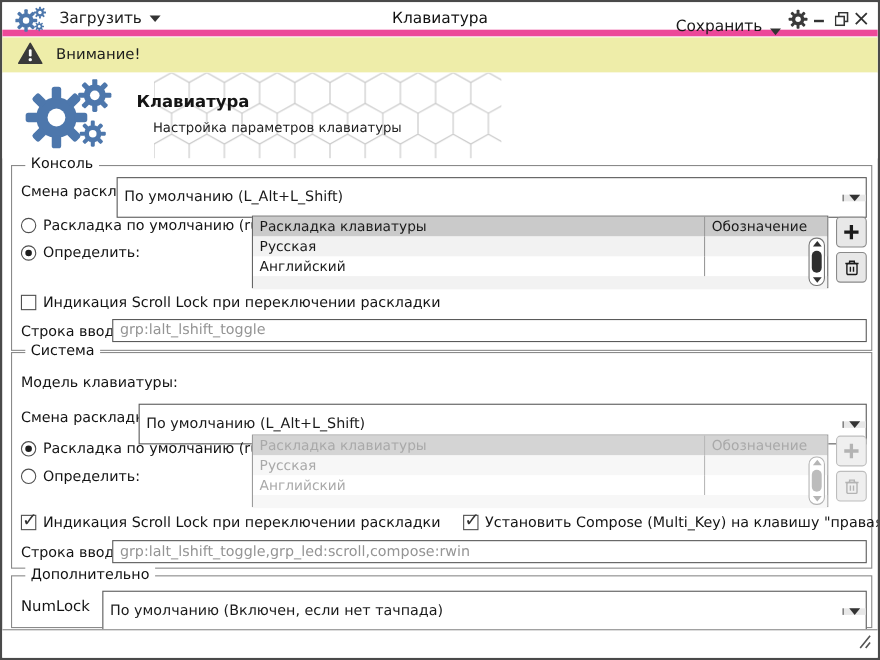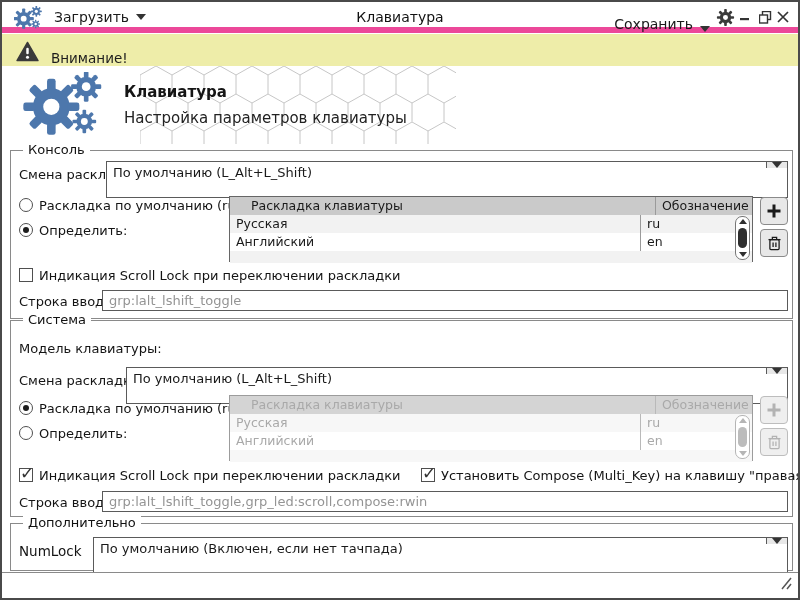--- a/index.html
+++ b/index.html
@@ -20,53 +20,53 @@
   .tri-down { width:0; height:0; border-left:5px solid transparent;
     border-right:5px solid transparent; border-top:6px solid #333; }
   .win-title { position:absolute; left:0; right:0; top:0; height:30px; line-height:30px;
     text-align:center; font-size:14px; color:#111; pointer-events:none; }
   .tb-ico { position:absolute; top:5px; width:22px; height:20px; display:flex;
     align-items:center; justify-content:center; }
   .ico-gear-settings { right:62px; }
   .ico-min { right:42px; } .ico-max { right:22px; } .ico-close { right:4px; }
   
   .warnbar { position:absolute; left:0; top:32px; right:0; height:32px;
-    background:#eeeda9; display:flex; align-items:flex-end; }
+    background:#eeeda9; display:flex; align-items:center; }
   .warn-ico { margin-left:14px; }
   .warn-text { margin-left:12px; font-size:13.5px; color:#1c1c1c; }
   
   .header { position:absolute; left:0; top:64px; right:0; height:78px; background:#fff; }
   .hexbg { position:absolute; left:138px; top:0; }
   .hdr-gears { position:absolute; left:20px; top:6px; }
   .hdr-title { position:absolute; left:122px; top:17px; font-size:15px; font-weight:600; color:#151515; }
-  .hdr-sub   { position:absolute; left:122px; top:43px; font-size:15px; color:#222; }
+  .hdr-sub   { position:absolute; left:137px; top:43px; font-size:12px; color:#222; }
   
   .group { position:absolute; left:8px; width:783px; border:1px solid #8a8a8a; background:#fff; }
   .legend { position:absolute; top:-9px; left:12px; background:#fff; padding:0 5px;
     font-size:13px; color:#111; }
   .lbl { position:absolute; font-size:13px; color:#141414; white-space:nowrap; }
   
   .combo { position:absolute; height:37px; border:1px solid #5a5a5a; background:#fff;
-    display:flex; align-items:flex-start; }
+    display:flex; align-items:center; }
   .combo .val { flex:1; padding:0 6px; font-size:13px; color:#1a1a1a; line-height:21px;
     white-space:nowrap; overflow:hidden; }
   .combo .drop { width:21px; border-left:1px solid #5a5a5a; background:#e8e8e8;
     display:flex; align-items:center; justify-content:center; }
   
   .radio { position:absolute; width:14px; height:14px; border:1px solid #4f4f4f;
     border-radius:50%; background:#fff; }
   .radio.sel::after { content:""; position:absolute; left:3px; top:3px; width:6px; height:6px;
     border-radius:50%; background:#1d1d1d; }
   .checkbox { position:absolute; width:14px; height:14px; border:1px solid #4f4f4f; background:#fff; }
   .checkbox.checked::after { content:"✓"; position:absolute; left:0; top:-6px;
     font-size:17px; font-weight:700; color:#333; }
   
   .tbl { position:absolute; width:524px; height:66px; border:1px solid #666; background:#fff; }
-  .tbl .hdr { display:flex; height:18px; background:#cacaca;padding-left:15px; }
-  .tbl .row { display:flex; height:18px; }
+  .tbl .hdr { display:flex; height:18px; background:#cacaca; }
+  .tbl .row { display:flex; height:18px;flex-direction:column; }
   .tbl .row.odd { background:#f2f2f2; }
   .tbl .fill { height:12px; background:#f2f2f2; }
   .tbl .c1 { width:411px; padding-left:6px; font-size:12.5px; line-height:18px; color:#1a1a1a;
     border-right:1px solid #9a9a9a; overflow:hidden; }
   .tbl .c2 { flex:1; padding-left:6px; font-size:12.5px; line-height:18px; color:#1a1a1a; overflow:hidden; }
   .tbl.disabled .c1, .tbl.disabled .c2 { color:#a9a9a9; border-right-color:#b9b9b9; }
   .tbl.disabled .hdr { background:#d4d4d4; }
   .tbl.disabled { border-color:#9c9c9c; }
   .tbl.disabled .row.odd, .tbl.disabled .fill { background:#f7f7f7; }
   

